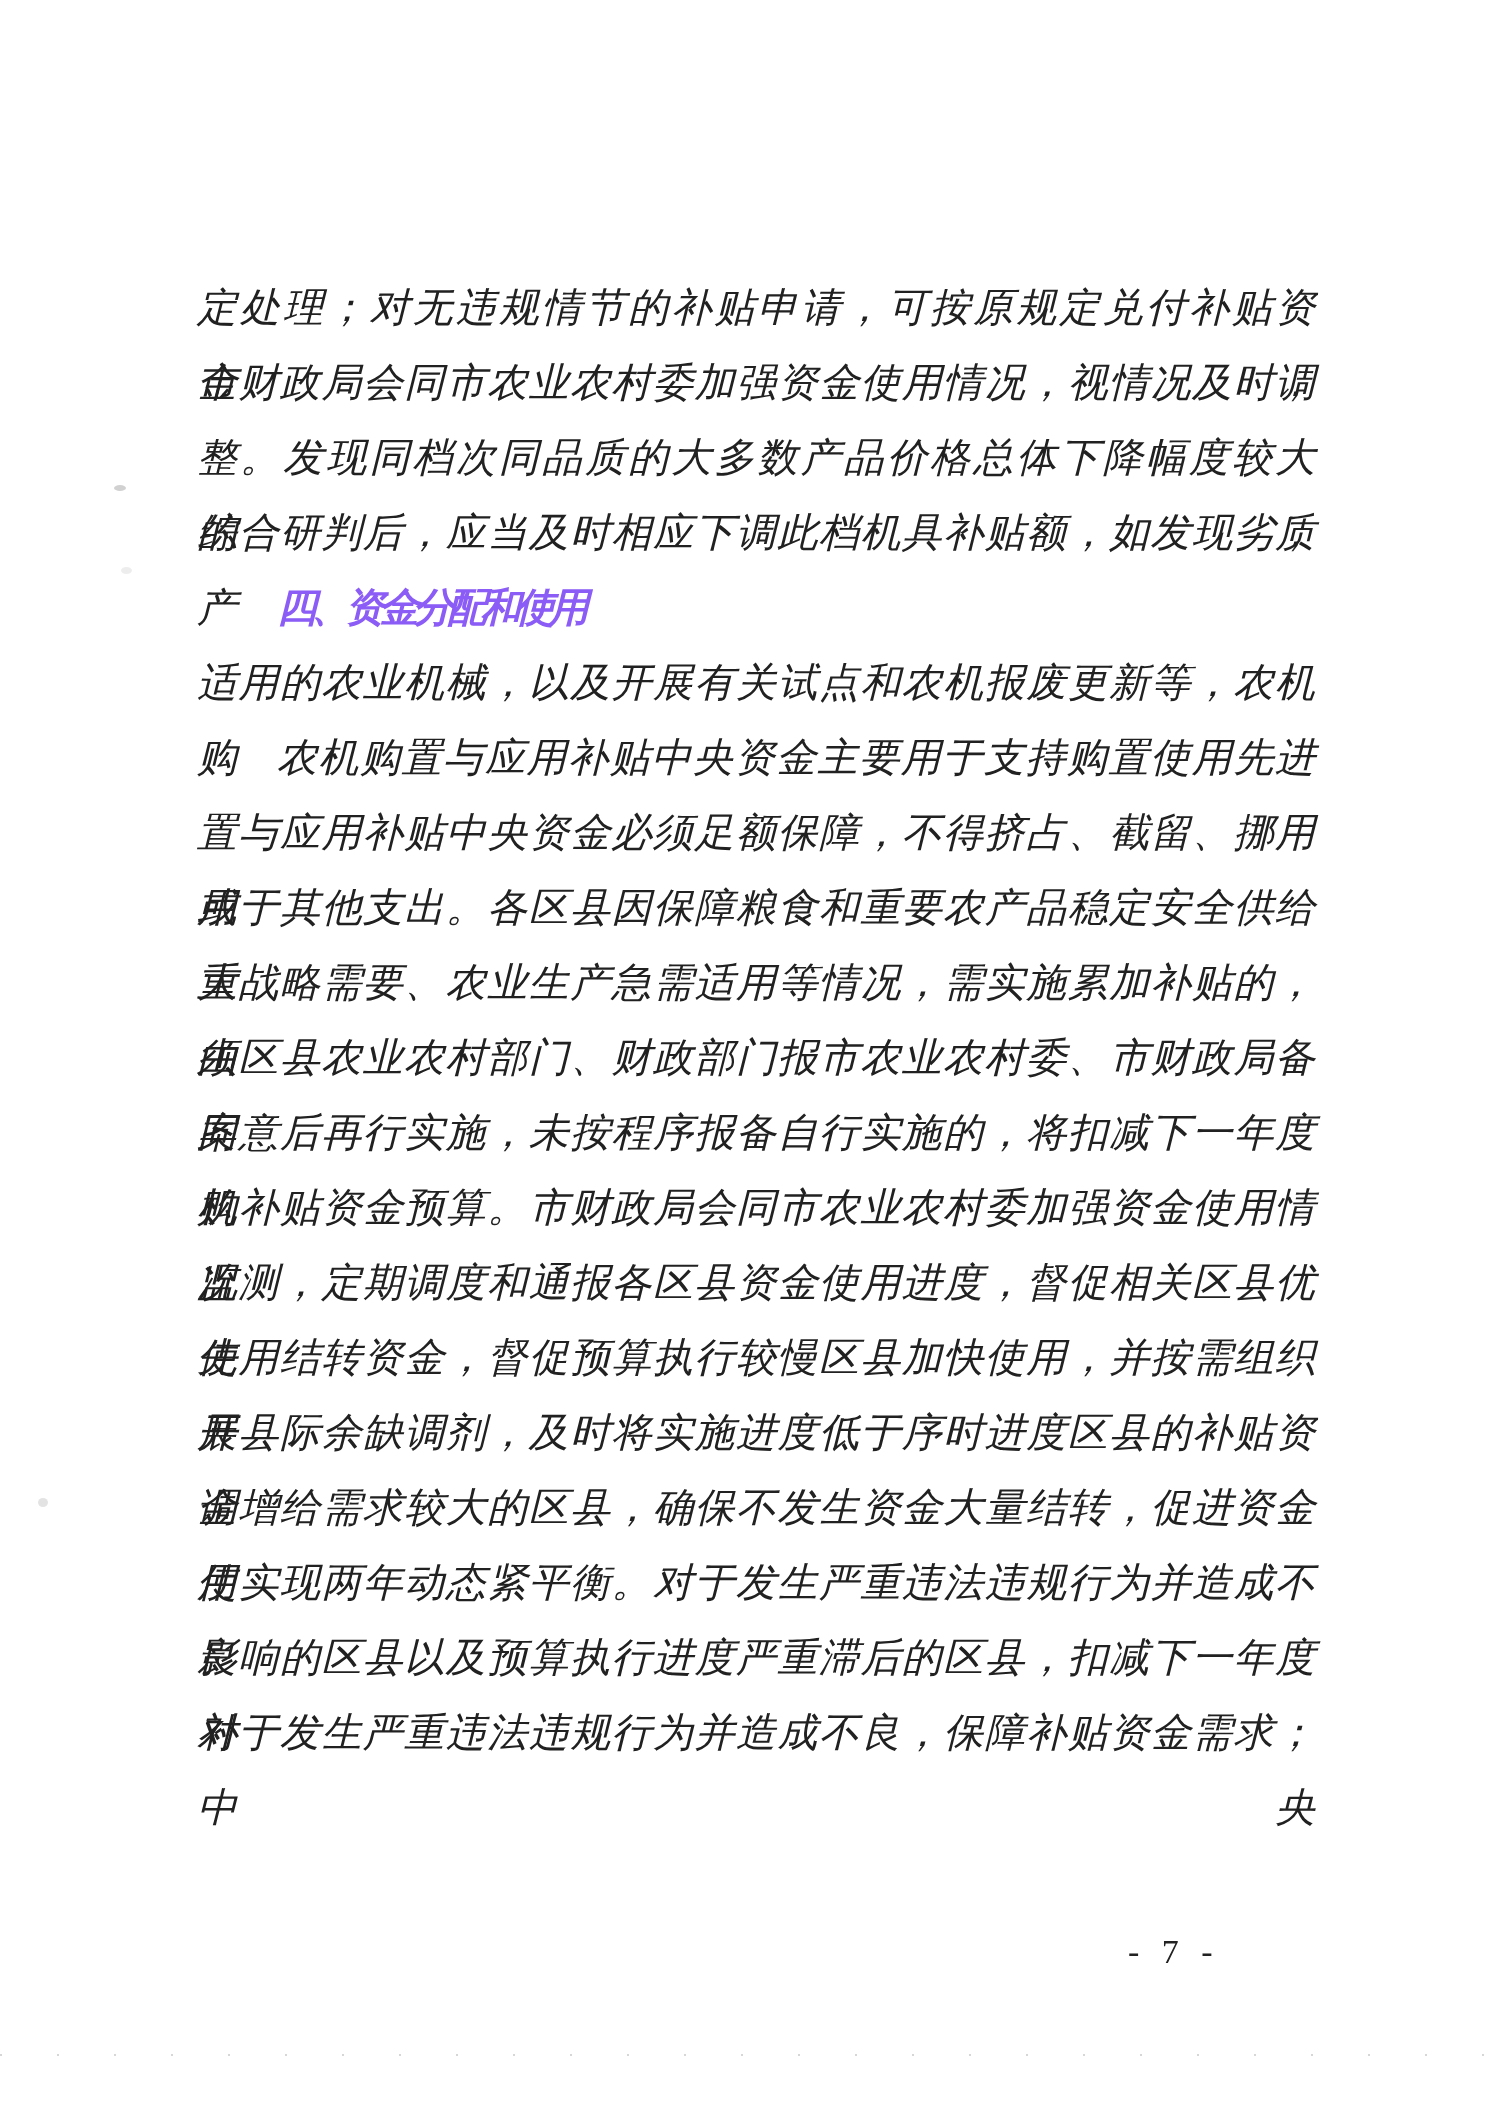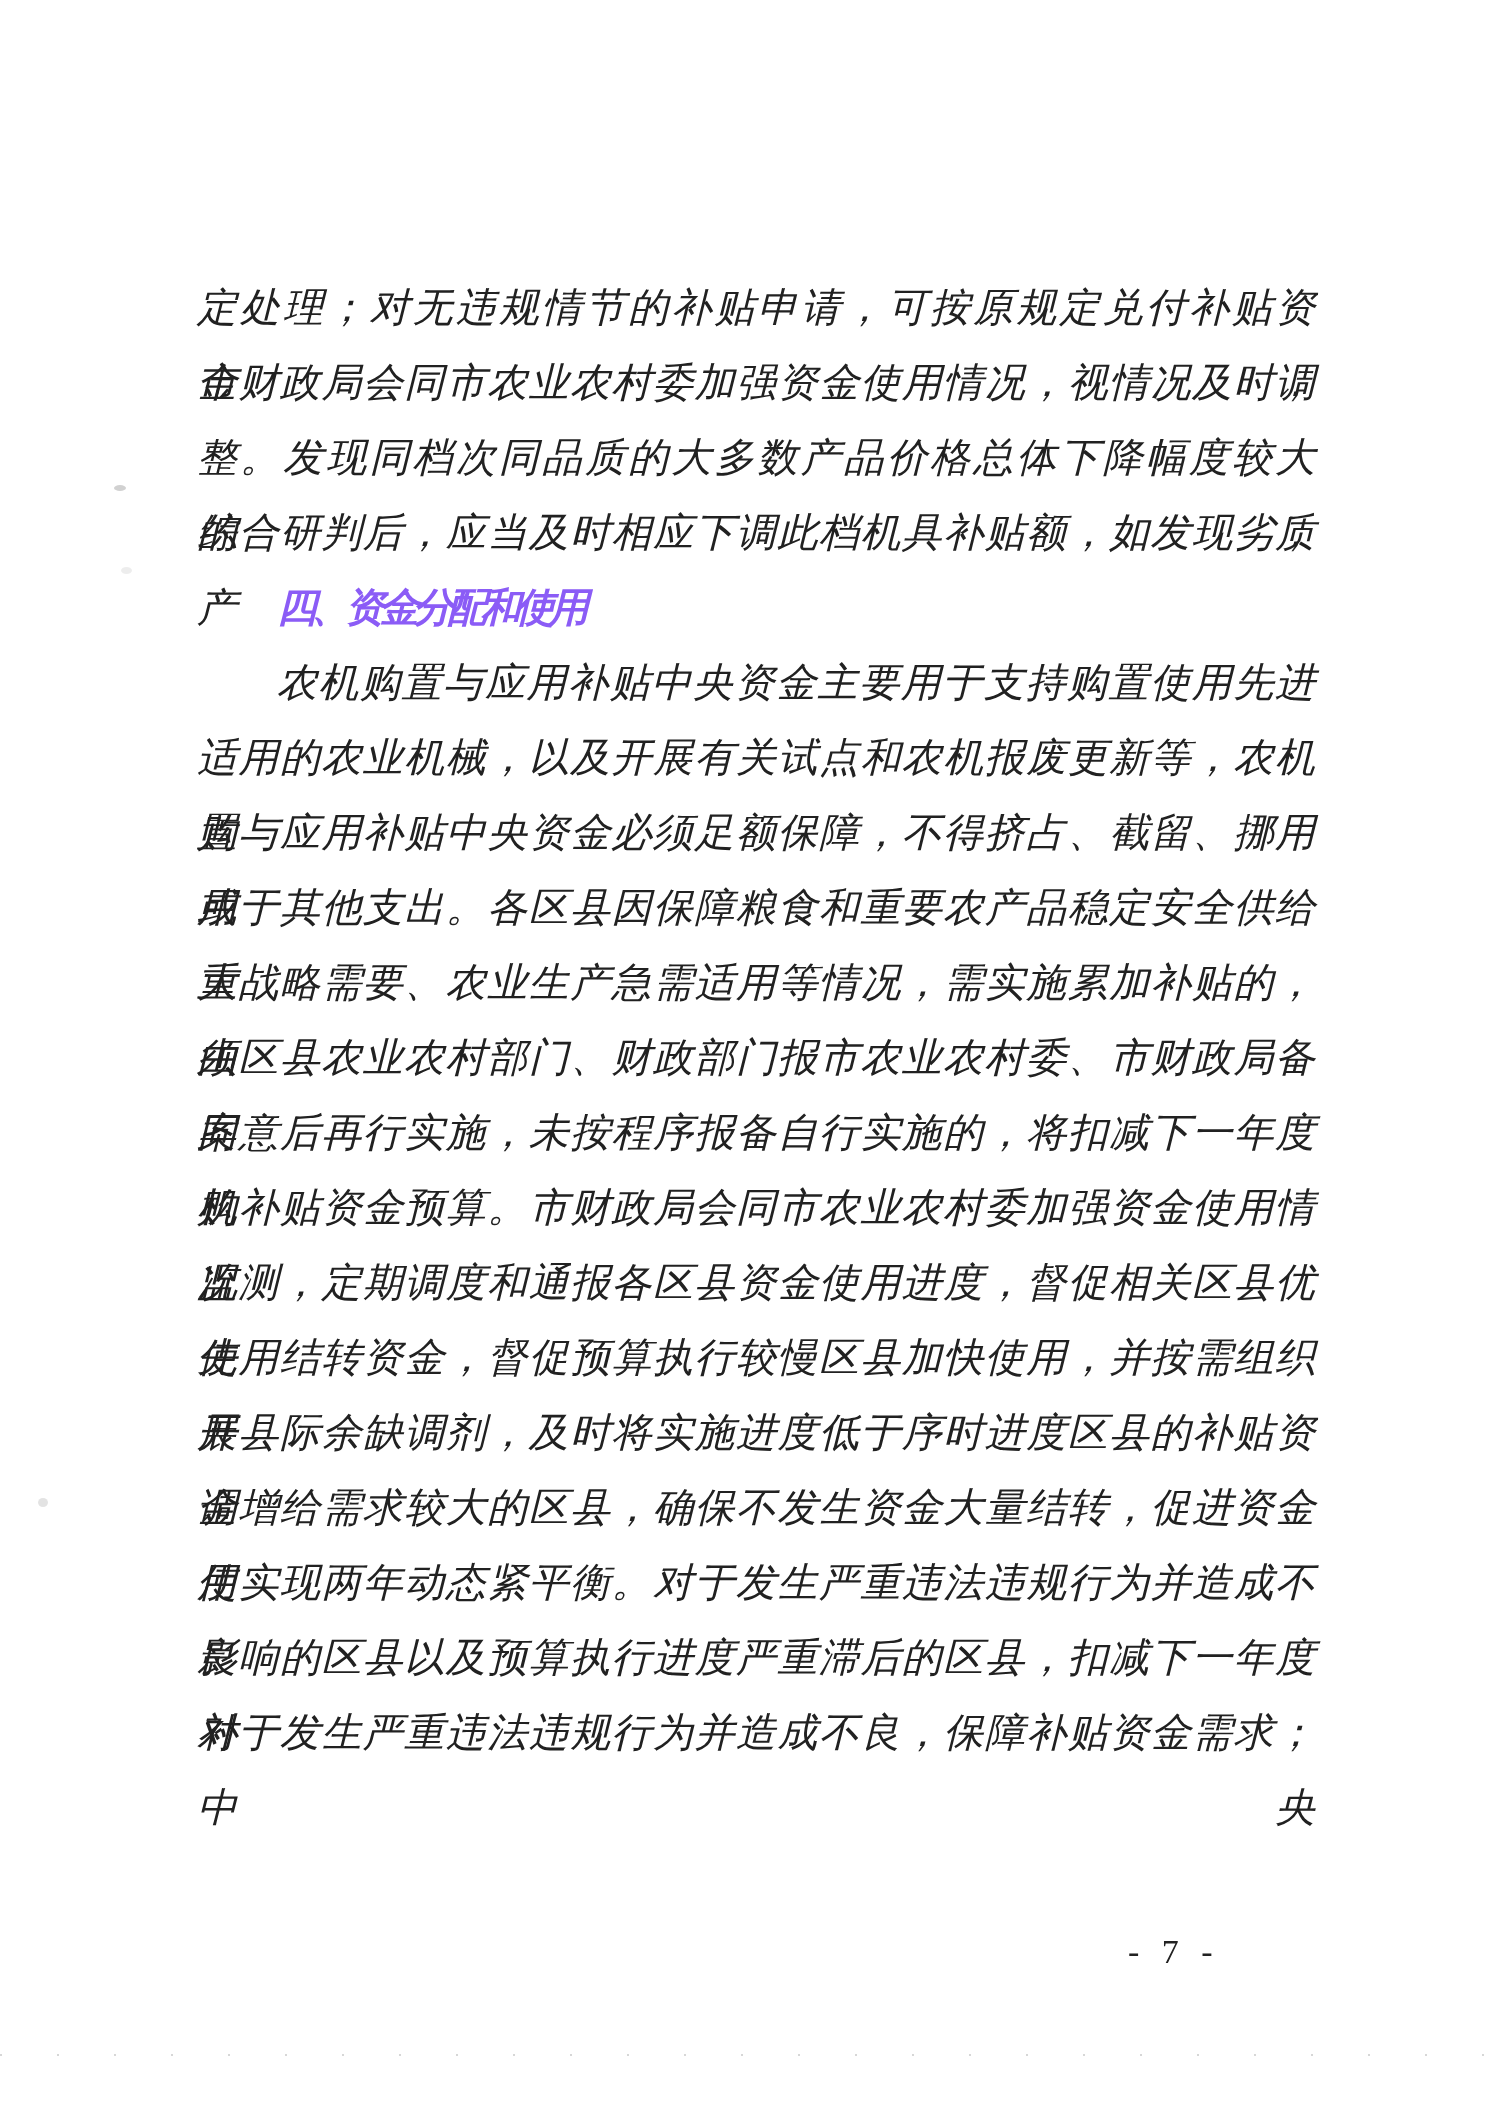--- a/index.html
+++ b/index.html
@@ -83,22 +83,22 @@
 <body>
 
 <div class="page">
 
   <div class="text-block">
     <div class="line j">定处理；对无违规情节的补贴申请，可按原规定兑付补贴资金，</div>
     <div class="line j">市财政局会同市农业农村委加强资金使用情况，视情况及时调</div>
     <div class="line j">整。发现同档次同品质的大多数产品价格总体下降幅度较大的，</div>
     <div class="line j">综合研判后，应当及时相应下调此档机具补贴额，如发现劣质产</div>
     <div class="line heading indent">四、资金分配和使用</div>
+    <div class="line j">适用的农业机械，以及开展有关试点和农机报废更新等，农机购</div>
     <div class="line j indent">农机购置与应用补贴中央资金主要用于支持购置使用先进</div>
-    <div class="line j">适用的农业机械，以及开展有关试点和农机报废更新等，农机购</div>
     <div class="line j">置与应用补贴中央资金必须足额保障，不得挤占、截留、挪用或</div>
     <div class="line j">用于其他支出。各区县因保障粮食和重要农产品稳定安全供给重</div>
     <div class="line j">大战略需要、农业生产急需适用等情况，需实施累加补贴的，须</div>
     <div class="line j">由区县农业农村部门、财政部门报市农业农村委、市财政局备案</div>
     <div class="line j">同意后再行实施，未按程序报备自行实施的，将扣减下一年度购</div>
     <div class="line j">机补贴资金预算。市财政局会同市农业农村委加强资金使用情况</div>
     <div class="line j">监测，定期调度和通报各区县资金使用进度，督促相关区县优先</div>
     <div class="line j">使用结转资金，督促预算执行较慢区县加快使用，并按需组织开</div>
     <div class="line j">展县际余缺调剂，及时将实施进度低于序时进度区县的补贴资金</div>
     <div class="line j">调增给需求较大的区县，确保不发生资金大量结转，促进资金使</div>

